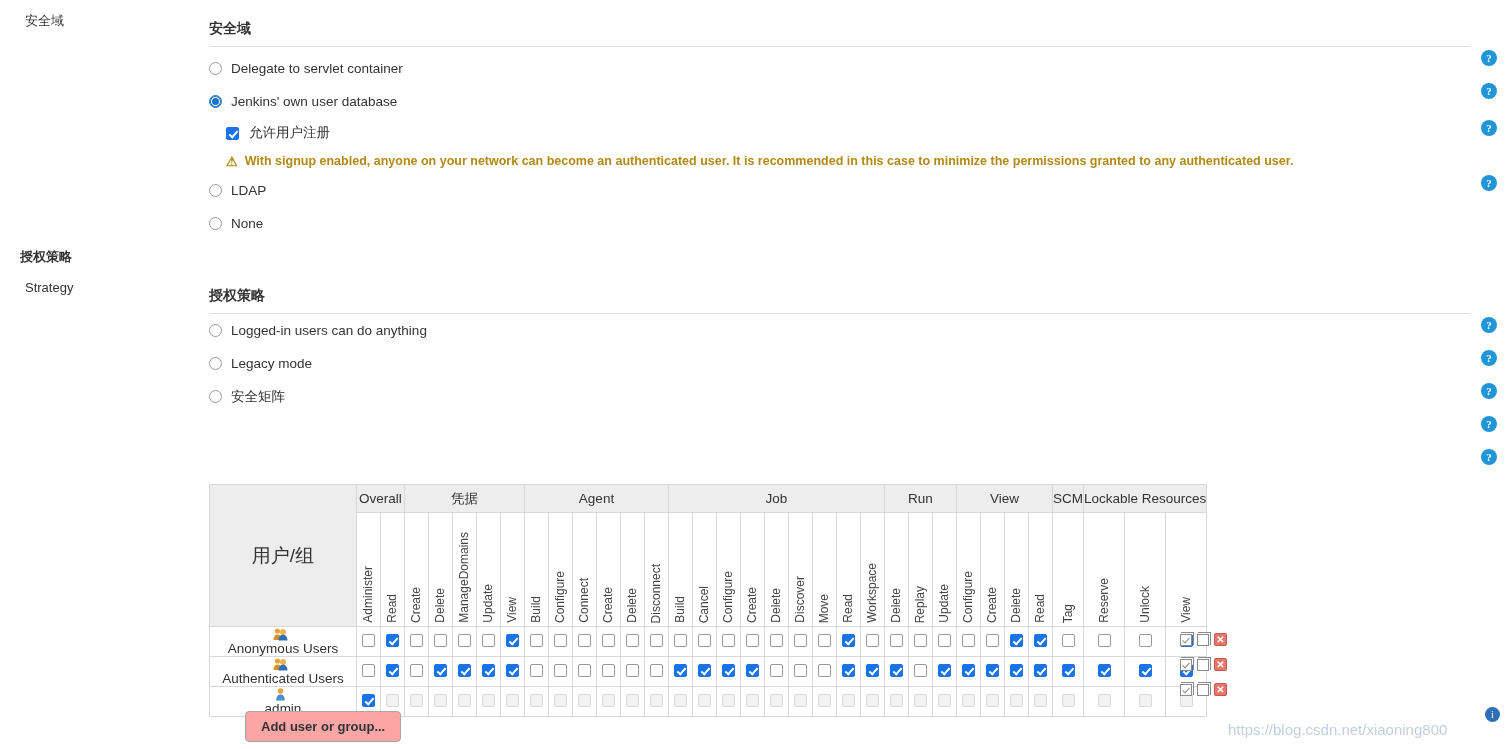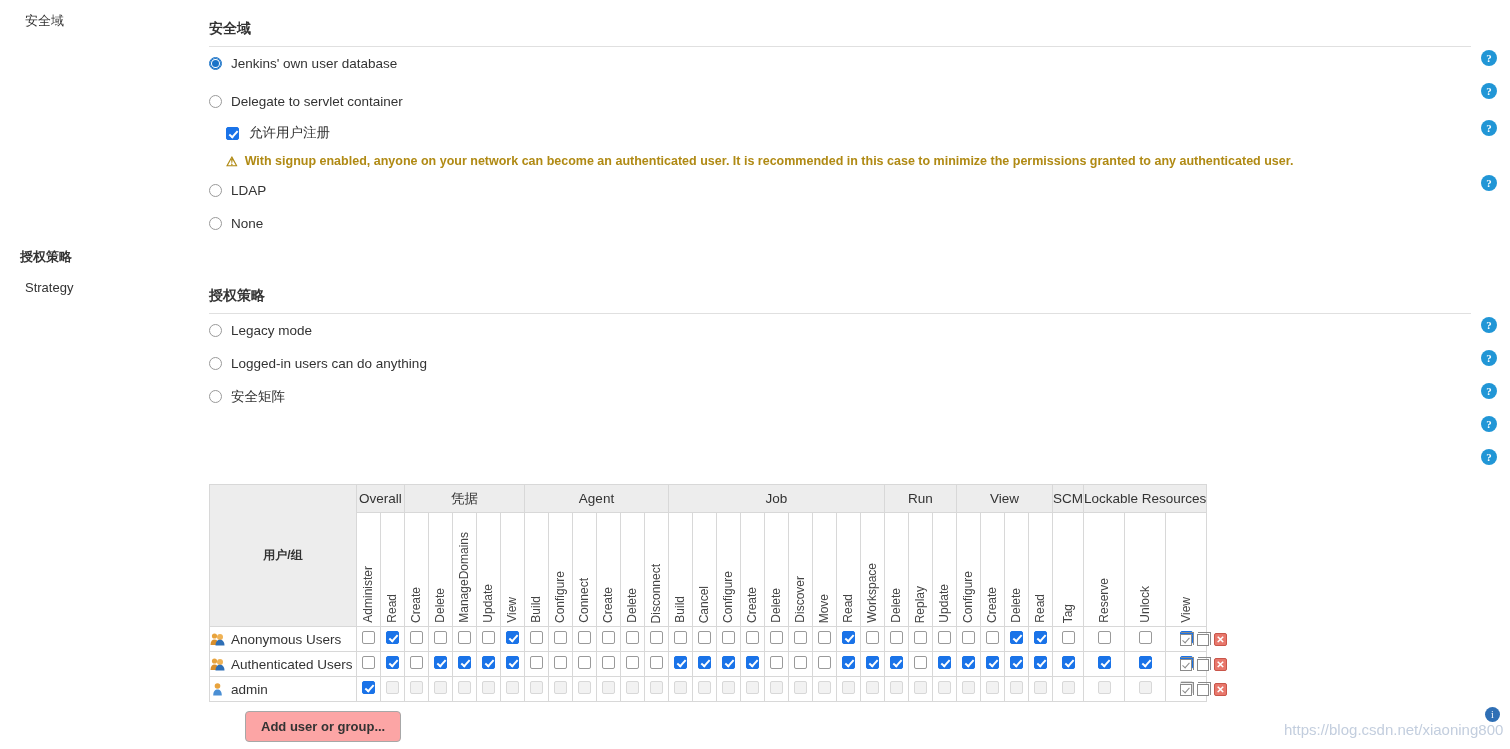--- a/index.html
+++ b/index.html
@@ -140,22 +140,22 @@
     background: #ededed;
     font-weight: normal;
     font-size: 13.5px;
     height: 28px;
     text-align: center;
     white-space: nowrap;
     padding: 0 2px;
   }
   th.usercol {
     background: #ededed;
-    font-weight: bold;
-    font-size: 12px;
+    font-weight: normal;
+    font-size: 19px;
     width: 147px;
     text-align: center;
     vertical-align: middle;
   }
   th.vert {
     background: #ffffff;
     font-weight: normal;
     width: 23px;
     height: 114px;
     vertical-align: bottom;
@@ -169,21 +169,21 @@
     color: #444;
     line-height: 23px;
     margin: 0 auto;
   }
   td.username {
     height: 25px;
     padding-left: 5px;
     font-size: 13.5px;
     white-space: nowrap;
   }
-  td.username .uwrap { display: flex; align-items: center; }
+  td.username .uwrap { display: flex; align-items: center; flex-direction: column; }
   td.cbcell {
     width: 23px; height: 25px;
     text-align: center;
     vertical-align: middle;
   }
   td.cbcell .cb { display: inline-block; }
 
   
   .ico-group, .ico-user {
     position: relative;
@@ -247,21 +247,21 @@
     background: #fca5a5;
     font-family: "Liberation Sans", sans-serif;
     font-size: 13px;
     font-weight: bold;
     color: #333;
     cursor: pointer;
   }
 
   .watermark {
     position: absolute;
-    left: 1284px; top: 721px;
+    left: 1228px; top: 721px;
     font-size: 15px;
     color: #c3cede;
     white-space: nowrap;
   }
   .wm-badge {
     position: absolute;
     left: 1485px; top: 707px;
     width: 15px; height: 15px;
     border-radius: 50%;
     background: #2f6fb5;
@@ -280,30 +280,30 @@
   <div class="gutter-label" style="left:25px; top:12px;">安全域</div>
 
   <div class="gutter-label bold" style="left:20px; top:248px;">授权策略</div>
 
   <div class="gutter-label" style="left:25px; top:280px;">Strategy</div>
 
   <div class="section" style="top:20px;">
     <div class="sec-title">安全域</div>
     <div class="hr"></div>
 
+    <div class="radio-row" style="margin-top:5px;">
+      <span class="radio"></span>
+      <span class="radio-label">Delegate to servlet container</span>
+    </div>
+
     <div class="radio-row">
       <span class="radio checked"></span>
       <span class="radio-label">Jenkins' own user database</span>
     </div>
 
-    <div class="radio-row" style="margin-top:5px;">
-      <span class="radio"></span>
-      <span class="radio-label">Delegate to servlet container</span>
-    </div>
-
     <div class="signup-row">
       <span class="cb checked"></span>
       <span class="signup-label">允许用户注册</span>
     </div>
 
     <div class="warn-row">
       <span class="warn-icon">⚠</span>
       <span>With signup enabled, anyone on your network can become an authenticated user. It is recommended in this case to minimize the permissions granted to any authenticated user.</span>
     </div>
 
@@ -317,25 +317,25 @@
       <span class="radio-label">None</span>
     </div>
   </div>
 
   <div class="section" style="top:287px;">
     <div class="sec-title">授权策略</div>
     <div class="hr"></div>
 
     <div class="radio-row">
       <span class="radio"></span>
-      <span class="radio-label">Legacy mode</span>
+      <span class="radio-label">Logged-in users can do anything</span>
     </div>
     <div class="radio-row">
       <span class="radio"></span>
-      <span class="radio-label">Logged-in users can do anything</span>
+      <span class="radio-label">Legacy mode</span>
     </div>
     <div class="radio-row">
       <span class="radio"></span>
       <span class="radio-label">安全矩阵</span>
     </div>
   </div>
 
   <div class="help" style="left:1481px; top:50px;">?</div>
   <div class="help" style="left:1481px; top:83px;">?</div>
   <div class="help" style="left:1481px; top:120px;">?</div>

